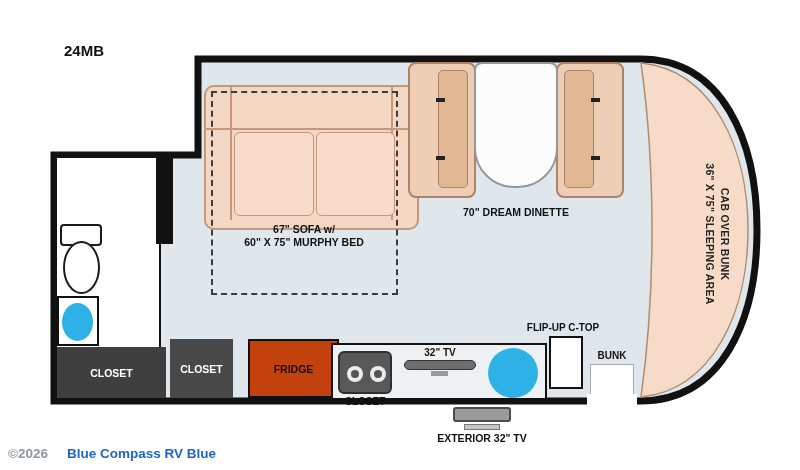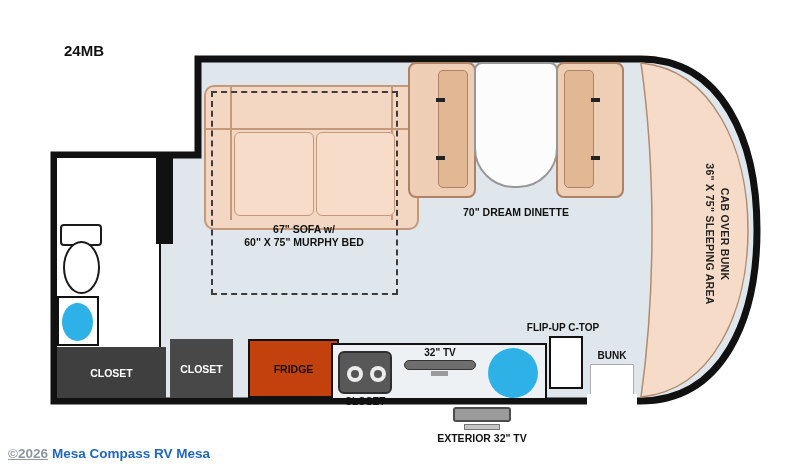--- a/index.html
+++ b/index.html
@@ -80,21 +80,21 @@
   #dinette-label { left:436px; top:206px; width:160px; }
 
   
   #bunk-text { left:557px; top:212px; width:306px; height:44px; transform:rotate(90deg);
                text-align:center; font:700 10.5px "Liberation Sans",sans-serif; color:#222;
                line-height:15px; letter-spacing:0.3px; }
   #bunk-text span { display:block; white-space:nowrap; }
 
   
   #copyright { left:8px; top:446px; font:600 13.5px "Liberation Sans",sans-serif; }
-  #copyright .gray { color:#8d97a1; margin-right:4px;text-decoration:underline; }
+  #copyright .gray { color:#8d97a1; margin-right:19px; }
   #copyright .blue { color:#1e66c0; }
 </style>
 </head>
 <body>
 
 <div id="canvas">
 
   <svg id="plan-svg" width="800" height="470" viewBox="0 0 800 470">
     <path d="M198,59 H640 C723,59 757,141 757,230 C757,319 723,401 640,401 H54 V155 H198 Z" fill="#dfe7ec" stroke="#111111" stroke-width="7" stroke-linejoin="miter"></path>
     <path d="M641,63 C713,70 748,149 748,230 C748,311 713,390 641,397 C649,340 652,284 652,230 C652,176 649,120 641,63 Z" fill="#f6dcc8" stroke="#b08b6d" stroke-width="1.5"></path>
@@ -171,16 +171,16 @@
   <div id="dinette-label" class="lbl">
     <span>70" DREAM DINETTE</span>
   </div>
 
   <div id="bunk-text" class="abs">
     <span>CAB OVER BUNK</span>
     <span>36" X 75" SLEEPING AREA</span>
   </div>
 
   <div id="copyright" class="abs">
-    <span class="gray">©2026</span><span class="blue">Mesa Compass RV Mesa</span>
+    <span class="gray">©2026</span><span class="blue">Blue Compass RV Blue</span>
   </div>
 
 </div>
 
 </body></html>

